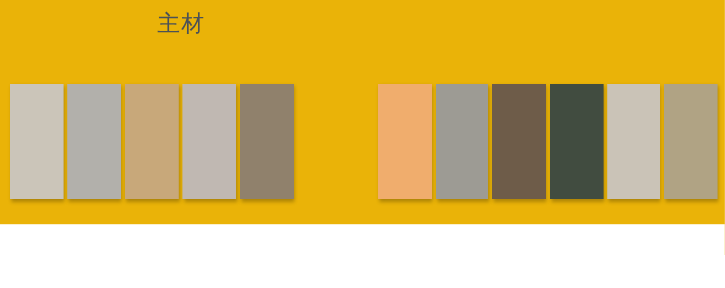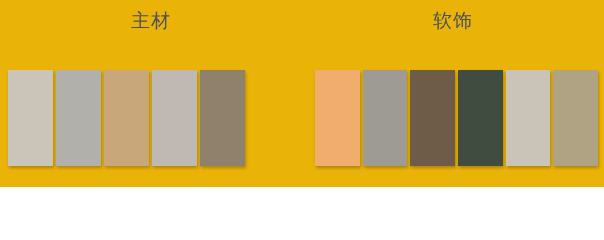--- a/index.html
+++ b/index.html
@@ -83,21 +83,20 @@
     <div class="swatch-row" id="row-main">
       <div class="swatch" title="#cbc5b9" style="background-color: rgb(203, 197, 185);"></div>
       <div class="swatch" title="#b2b0ab" style="background-color: rgb(178, 176, 171);"></div>
       <div class="swatch" title="#c8a87a" style="background-color: rgb(200, 168, 122);"></div>
       <div class="swatch" title="#c0b8b2" style="background-color: rgb(192, 184, 178);"></div>
       <div class="swatch" title="#90816c" style="background-color: rgb(144, 129, 108);"></div>
     </div>
   </div>
 
   <div class="palette-group" id="group-soft">
-    <div class="group-title" style="color: rgb(75, 81, 87);">软饰</div>
     <div class="swatch-row" id="row-soft">
       <div class="swatch" title="#f0ad6d" style="background-color: rgb(240, 173, 109);"></div>
       <div class="swatch" title="#9d9b94" style="background-color: rgb(157, 155, 148);"></div>
       <div class="swatch" title="#6e5c49" style="background-color: rgb(110, 92, 73);"></div>
       <div class="swatch" title="#414c40" style="background-color: rgb(65, 76, 64);"></div>
       <div class="swatch" title="#cac3b7" style="background-color: rgb(202, 195, 183);"></div>
       <div class="swatch" title="#b0a384" style="background-color: rgb(176, 163, 132);"></div>
     </div>
   </div>
 

